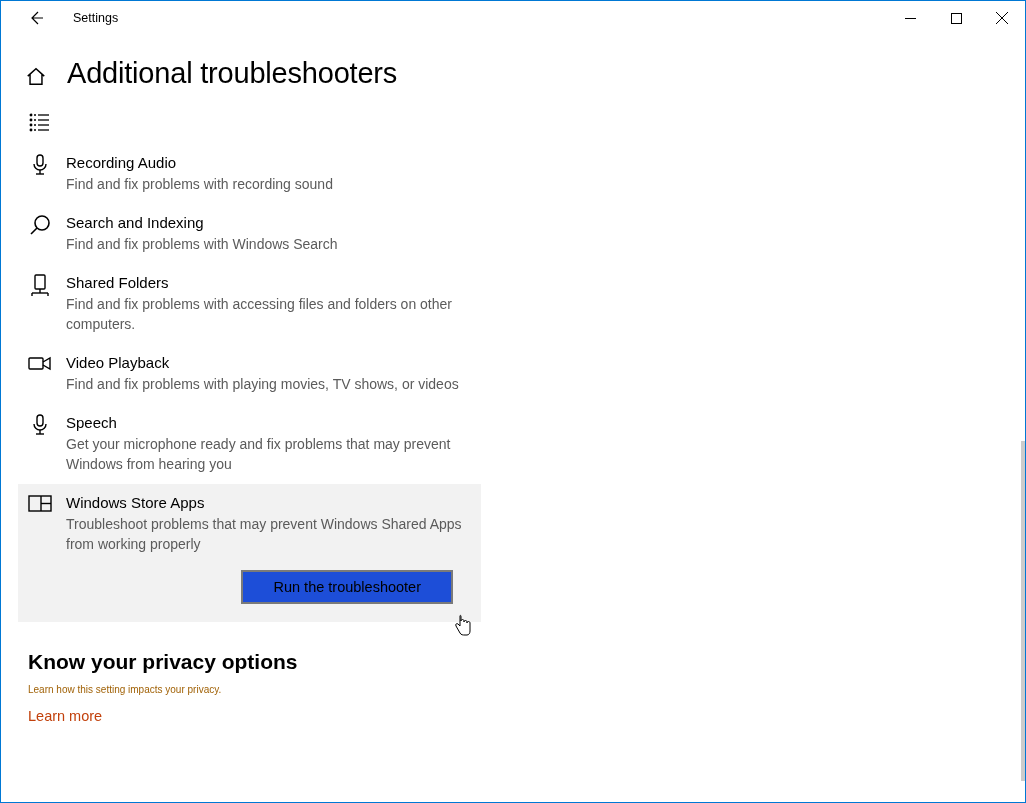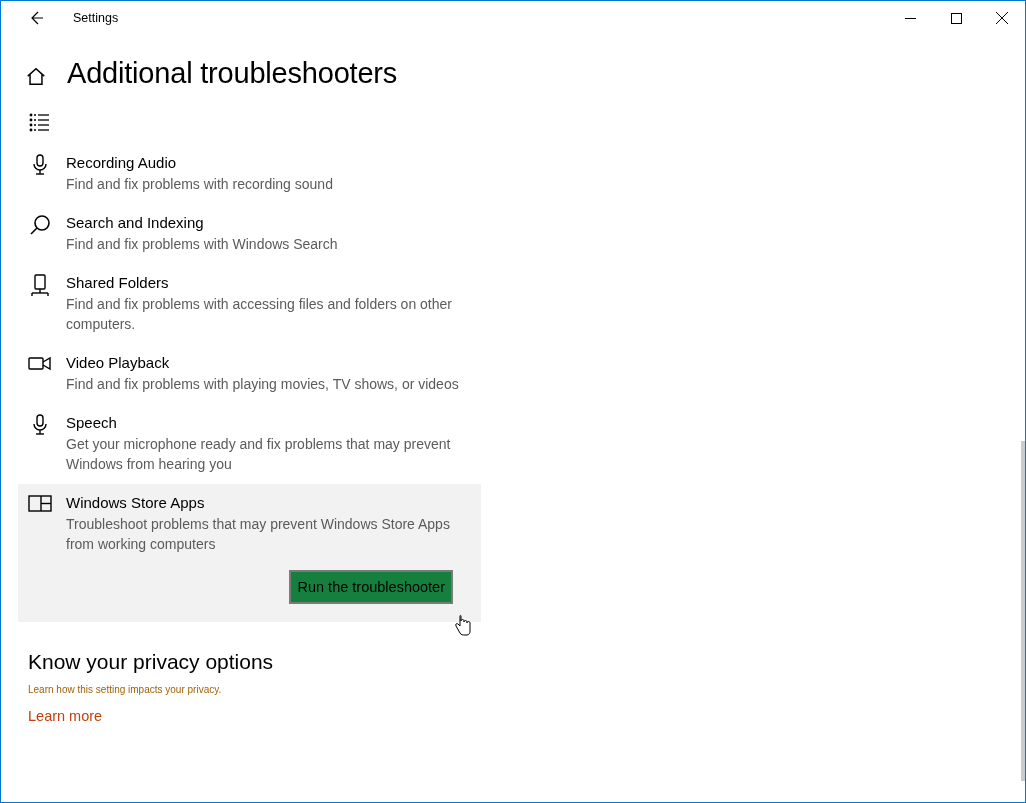--- a/index.html
+++ b/index.html
@@ -89,40 +89,40 @@
     background:#f2f2f2;
     padding-bottom:18px;
   }
   .run-wrap {
     display:flex;
     justify-content:flex-end;
     padding-right:18px;
     padding-top:16px;
   }
   .run-btn {
-    background:#15803d;
+    background:#1d4ed8;
     border:2px solid #7a7a7a;
-    padding:7px 6px;
+    padding:7px 30px;
     font-size:14.5px;
     font-family:inherit;
     cursor:pointer;
     position:relative;
   }
   .cursor-img {
     position:absolute;
     right:9px;
     bottom:-14px;
     pointer-events:none;
   }
   .privacy {
     padding:28px 0 0 27px;
   }
   .privacy h2 {
     font-size:21px;
-    font-weight:400;
+    font-weight:700;
     margin:0 0 10px 0;
   }
   .privacy .priv-desc {
     font-size:10px; color:#a16207;
     margin-bottom:12px;
   }
   .privacy .link {
     font-size:14.5px;
     color:#c2410c;
     cursor:pointer;
@@ -288,21 +288,21 @@
       <svg width="24" height="20" viewBox="0 0 24 20">
           <g stroke="#000" stroke-width="1.4" fill="none">
             <rect x="1" y="2" width="22" height="15"></rect>
             <line x1="13" y1="2" x2="13" y2="17"></line>
             <line x1="13" y1="9.5" x2="23" y2="9.5"></line>
           </g>
         </svg>
     </div>
     <div class="ts-text" style="flex:1">
       <div class="ts-title">Windows Store Apps</div>
-      <div class="ts-desc">Troubleshoot problems that may prevent Windows Store Apps from working computers</div>
+      <div class="ts-desc">Troubleshoot problems that may prevent Windows Shared Apps from working properly</div>
       <div class="run-wrap">
         <button class="run-btn">Run the troubleshooter</button>
       </div>
     </div>
     <svg class="cursor-img" width="18" height="22" viewBox="0 0 18 22" style="position:absolute; margin-left:428px; margin-top:110px;">
       <path d="M6 2 V12 L4 10 C3 9 1 10 2 12 L6 19 C7 21 9 21 11 21 H13 C15 21 16 19 16 17 V9 C16 7 13 7 13 9 V8 C13 6 10 6 10 8 V7 C10 5 7 5 7 7 V3 C7 1 6 1 6 2 Z" fill="#fff" stroke="#000" stroke-width="1"></path>
     </svg>
   </div>
 
 </div>

